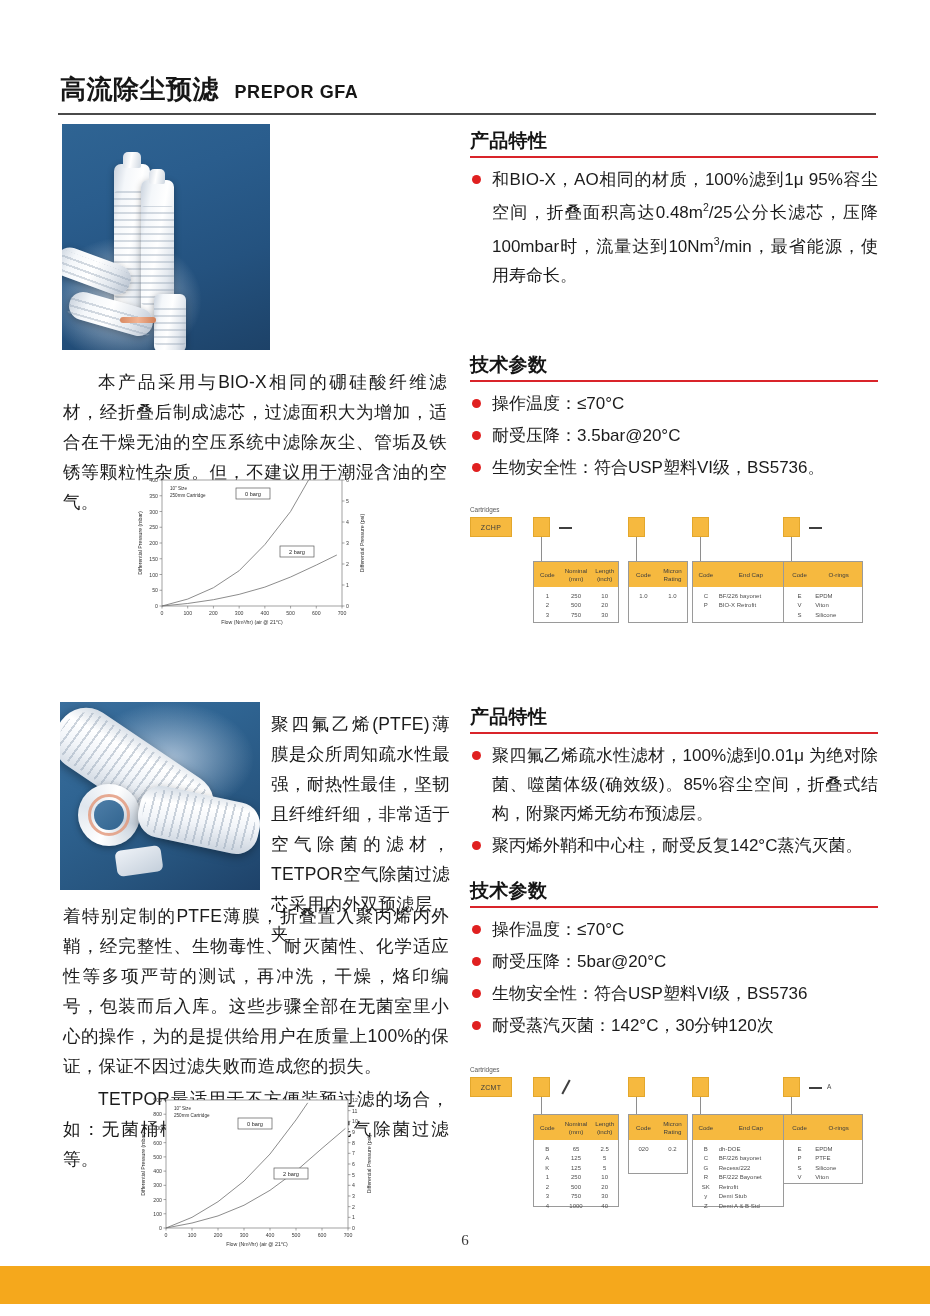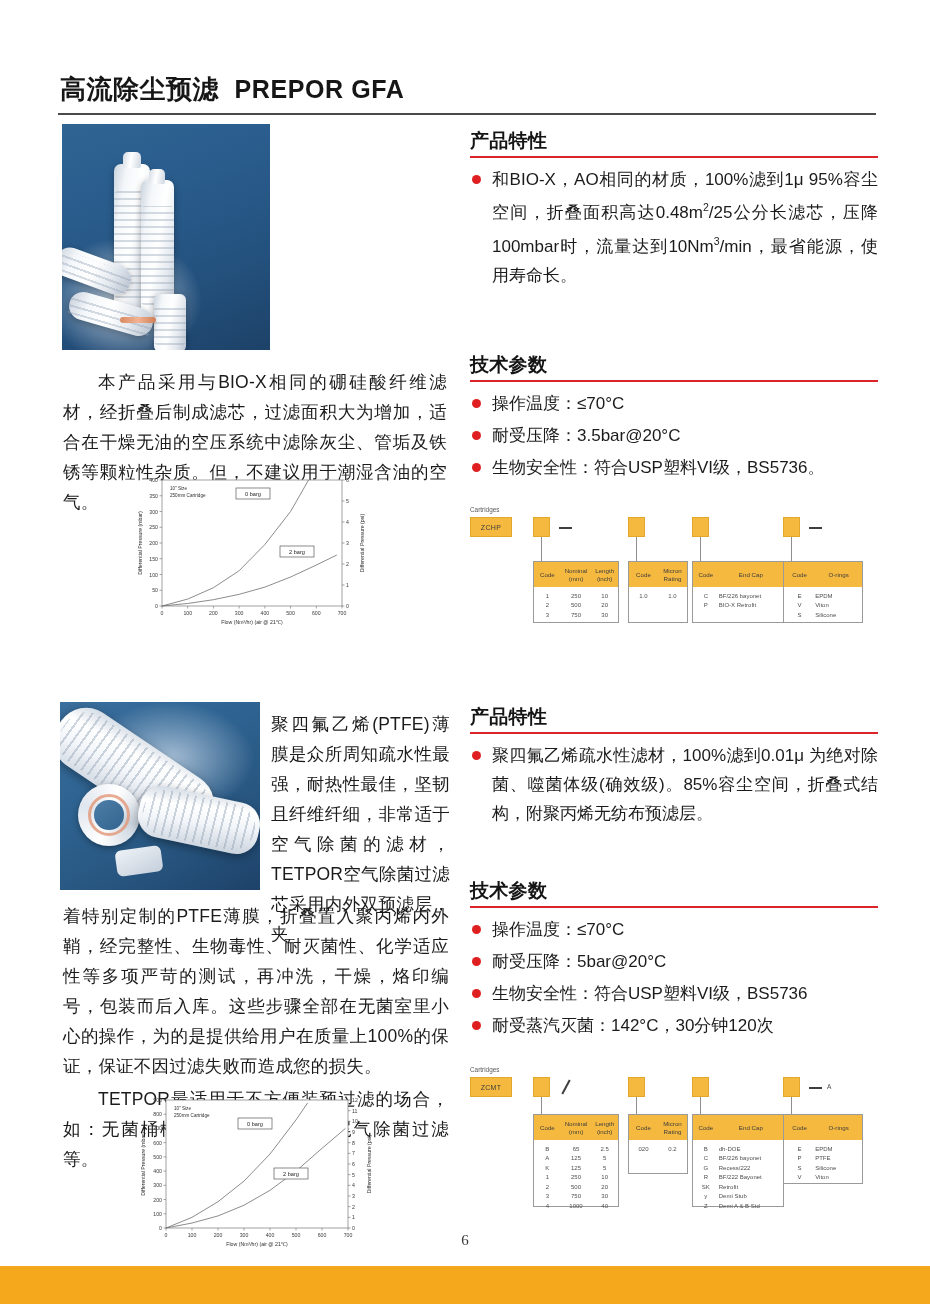--- a/index.html
+++ b/index.html
@@ -14,21 +14,21 @@
   }
   .page { position:relative; width:930px; height:1316px; }
 
   
   .sec-head { position:absolute; left:58px; width:818px; }
   .sec-head h2 {
     margin:0; padding:0 0 6px 2px;
     font-size:26px; font-weight:bold; letter-spacing:0.5px;
     color:#161616;
   }
-  .sec-head h2 .latin { font-size:25px; letter-spacing:0.6px; }
+  .sec-head h2 .latin { font-size:18px; letter-spacing:0.6px; }
   .sec-rule { height:2px; background:#4a4a4a; width:100%; }
 
   
   .photo { position:absolute; overflow:hidden; }
   .photo-inner { width:100%; height:100%; position:relative; }
 
   .p1 { background:
       radial-gradient(ellipse 60% 45% at 30% 78%, rgba(225,232,240,.85), rgba(225,232,240,0) 62%),
       linear-gradient(160deg,#2f6493 0%, #2a5d8d 30%, #24527f 65%, #1d4268 100%);
   }
@@ -359,20 +359,21 @@
   <div class="body-text" style="position:absolute; left:60px; top:898px; width:392px;">
     <p style="text-indent:0;">着特别定制的PTFE薄膜，折叠置入聚丙烯内外鞘，经完整性、生物毒性、耐灭菌性、化学适应性等多项严苛的测试，再冲洗，干燥，烙印编号，包装而后入库。这些步骤全部在无菌室里小心的操作，为的是提供给用户在质量上100%的保证，保证不因过滤失败而造成您的损失。</p>
     <p style="margin-top:2px;">TETPOR最适用于不方便装预过滤的场合，如：无菌桶槽呼吸过滤，发酵罐尾气除菌过滤等。</p>
   </div>
 
   <div class="blk" style="left:470px; top:704px; width:408px;">
     <h3>产品特性</h3>
     <div class="rule"></div>
     <ul class="bul">
       <li><span class="dot"></span><span>聚四氟乙烯疏水性滤材，100%滤到0.01μ 为绝对除菌、噬菌体级(确效级)。85%容尘空间，折叠式结构，附聚丙烯无纺布预滤层。</span></li>
+      <li><span class="dot"></span><span>聚丙烯外鞘和中心柱，耐受反复142°C蒸汽灭菌。</span></li>
     </ul>
   </div>
 
   <div class="blk" style="left:470px; top:878px; width:408px;">
     <h3>技术参数</h3>
     <div class="rule"></div>
     <ul class="bul">
       <li><span class="dot"></span><span>操作温度：≤70°C</span></li>
       <li><span class="dot"></span><span>耐受压降：5bar@20°C</span></li>
       <li><span class="dot"></span><span>生物安全性：符合USP塑料VI级，BS5736</span></li>

